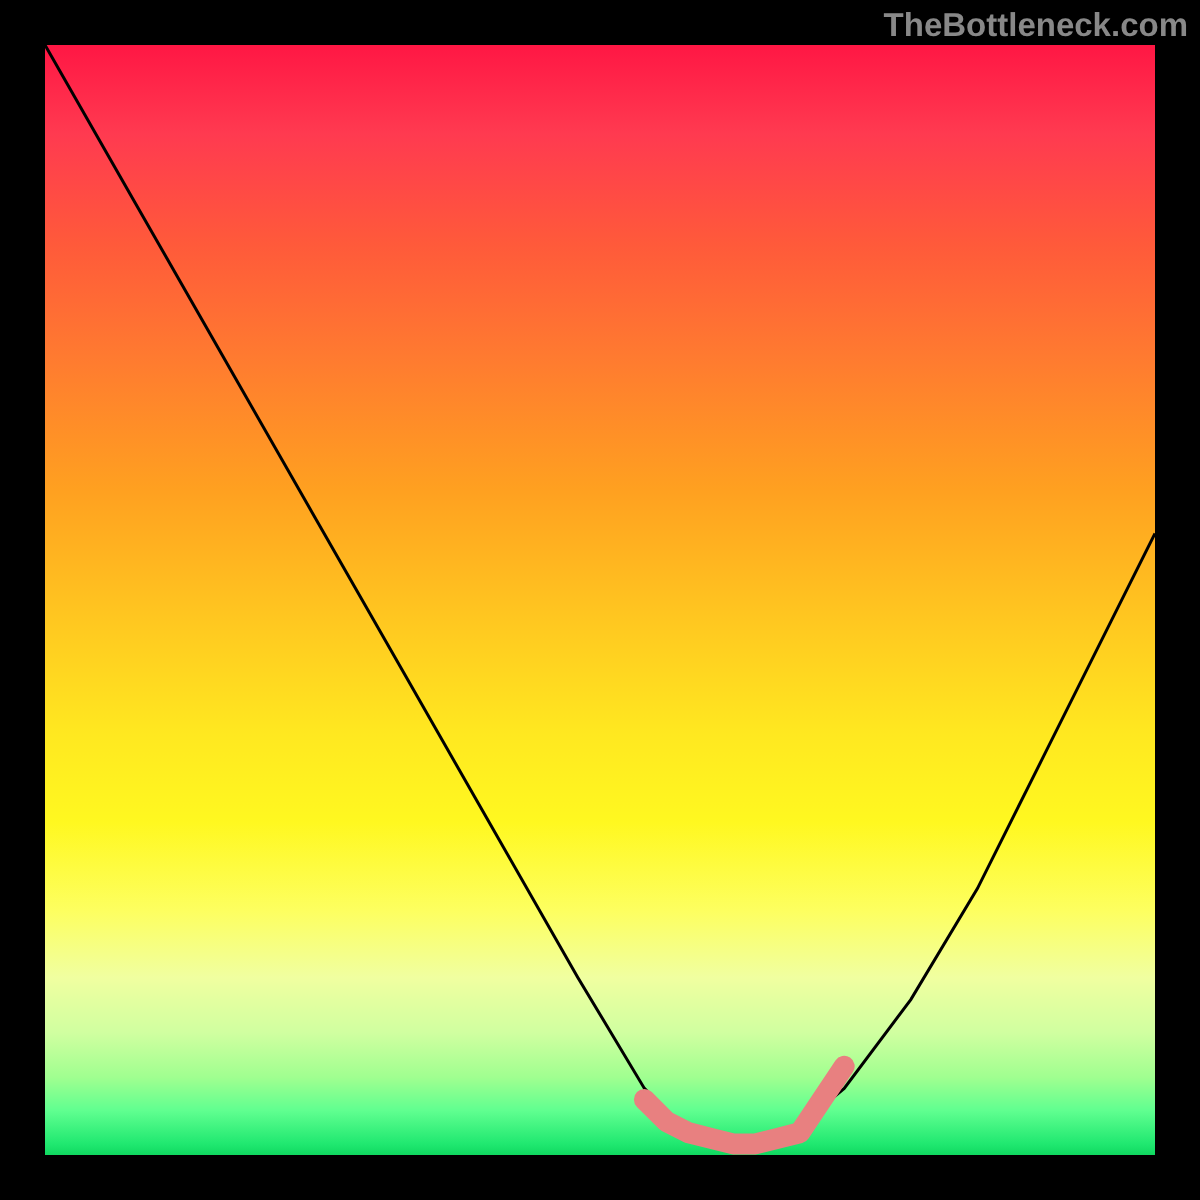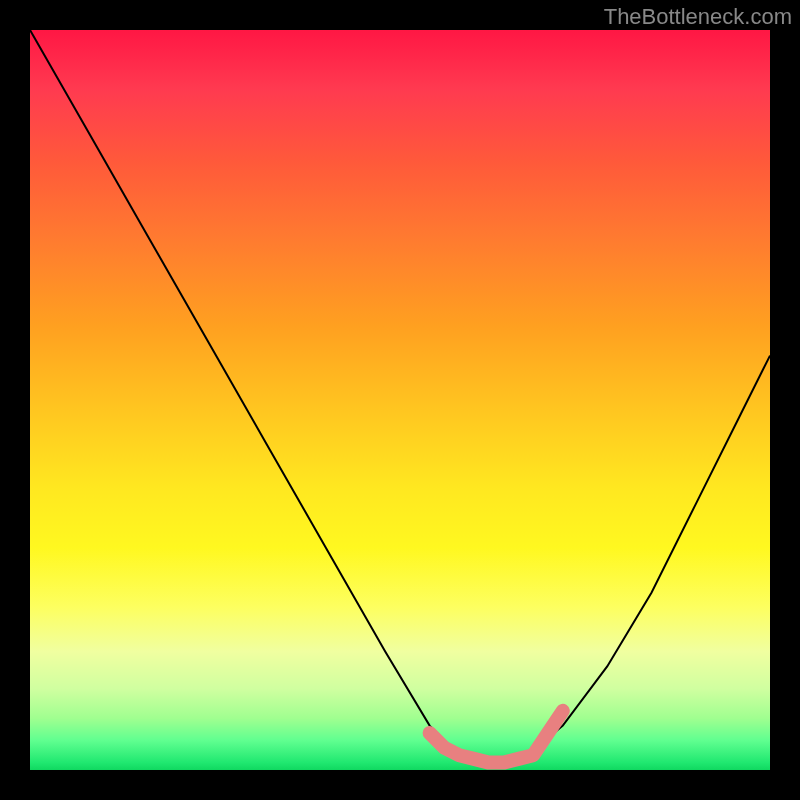--- a/index.html
+++ b/index.html
@@ -11,20 +11,21 @@
     overflow: hidden;
     font-family: Arial, sans-serif;
   }
   .watermark {
     position: absolute;
     top: 4px;
     right: 8px;
     color: #888;
     font-size: 22px;
     z-index: 10;
+    font-weight: bold;
   }
   .plot-area {
     position: absolute;
     left: 30px;
     top: 30px;
     width: 740px;
     height: 740px;
     background: linear-gradient(to bottom,
       #ff1744 0%,
       #ff3a50 8%,

